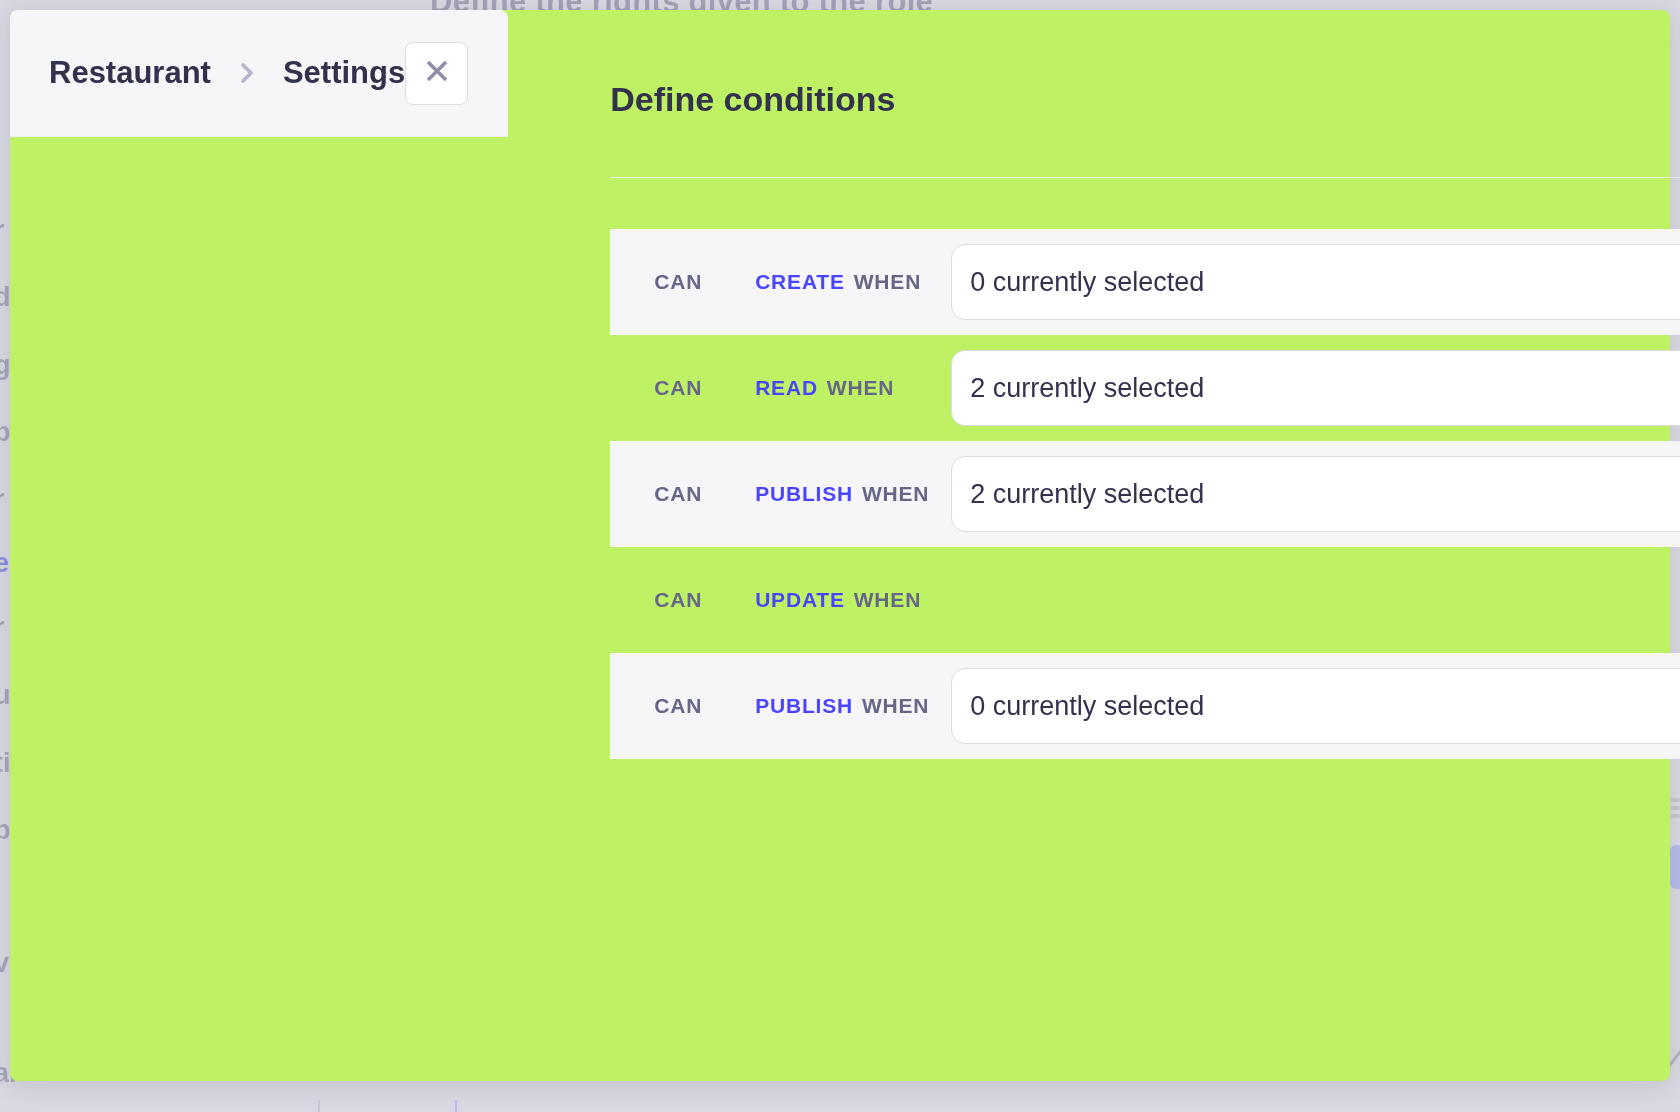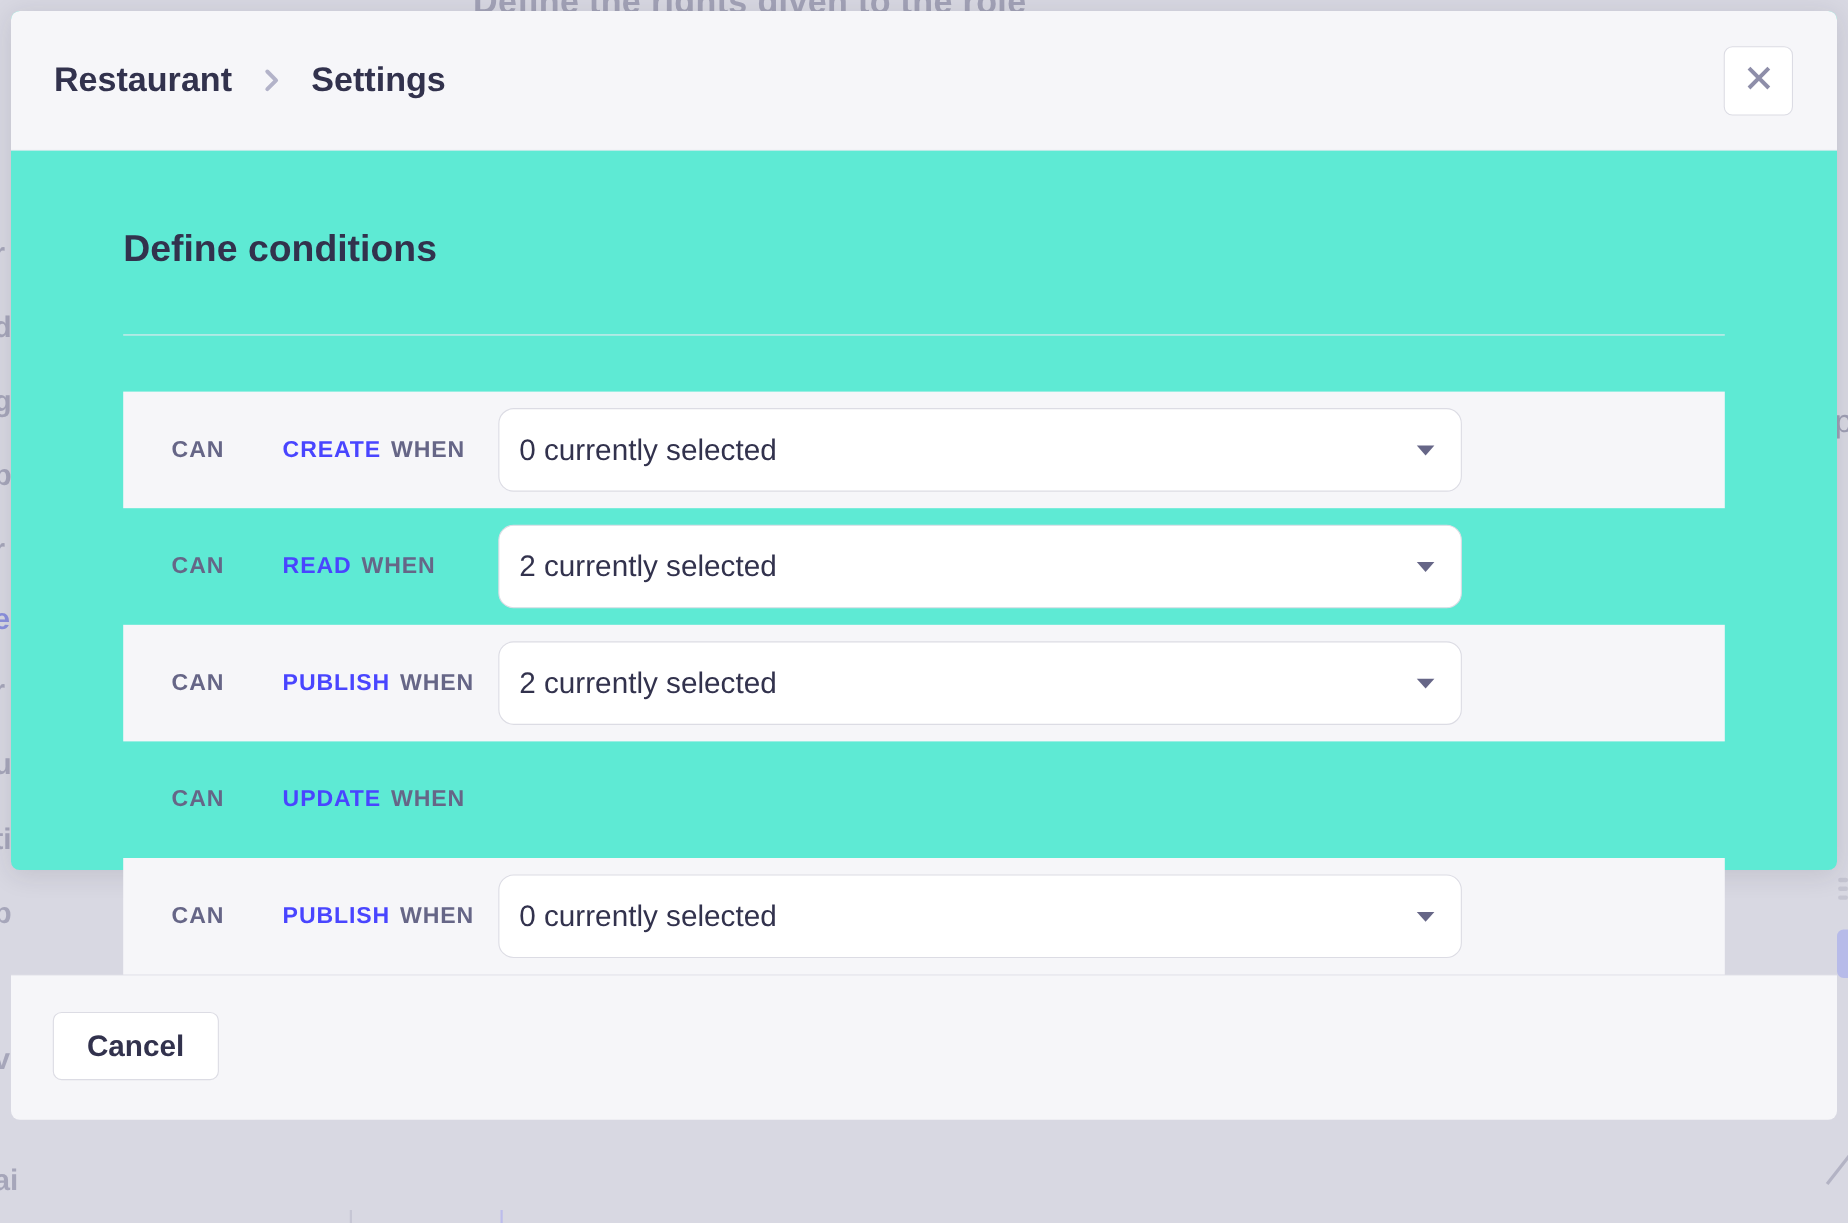--- a/index.html
+++ b/index.html
@@ -24,24 +24,24 @@
   .frag.blue { color:#8b90dd; }
   .frag-right { position:absolute; left:1668px; font-size:29px; color:#9e9eb3; }
   .vline { position:absolute; top:1100px; height:12px; width:2px; background:#c6c6d4; }
   .vline.v2 { background:#bcbcec; }
   .dash { position:absolute; left:1671px; width:9px; height:4px; background:#c5c5d2; border-radius:2px; }
   .blob { position:absolute; left:1670px; top:845px; width:10px; height:44px; background:#b7bbe9; border-radius:6px 0 0 6px; }
   .diag { position:absolute; left:1670px; top:1046px; width:3px; height:34px; background:#b3b3c4; transform:rotate(38deg); }
 
   
   .modal {
-    position:absolute; left:10px; top:10px; width:1660px; height:781px;
-    background:#5eead4; border-radius:8px;
+    position:absolute; left:10px; top:10px; width:1660px; height:1071px;
+    background:#bef264; border-radius:8px;
     box-shadow:0 4px 24px rgba(33,33,52,.12);
-    display:flex; flex-direction:column;
+    display:flex; flex-direction:row;
   }
   .modal-header {
     flex:none; height:127px; background:#f6f6f9;
     border-bottom:1px solid #eaeaef; border-radius:8px 8px 0 0;
     display:flex; align-items:center; padding:0 40px 0 39px;
   }
   .breadcrumb { display:flex; align-items:center; gap:27px; }
   .crumb { font-size:31px; font-weight:bold; color:#32324d; }
   .crumb-sep { display:flex; align-items:center; }
   .close-btn {

